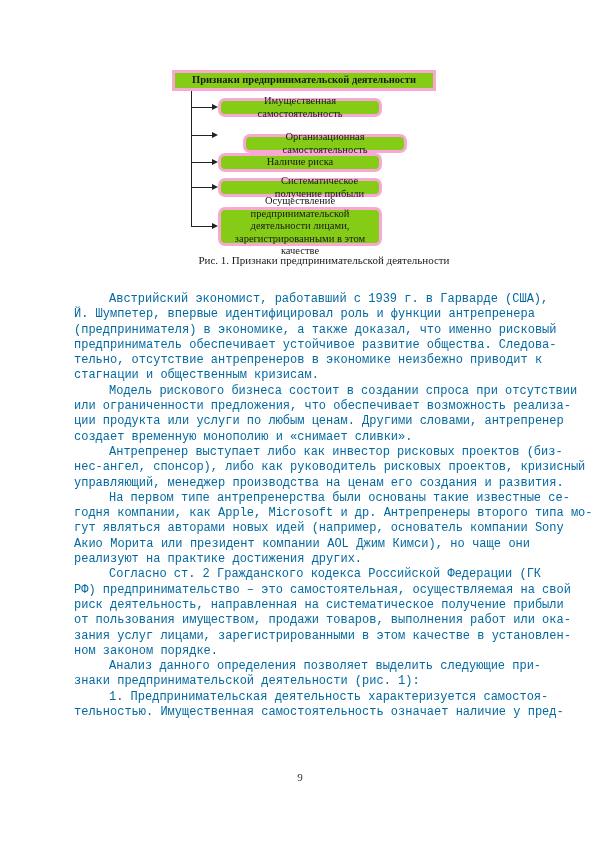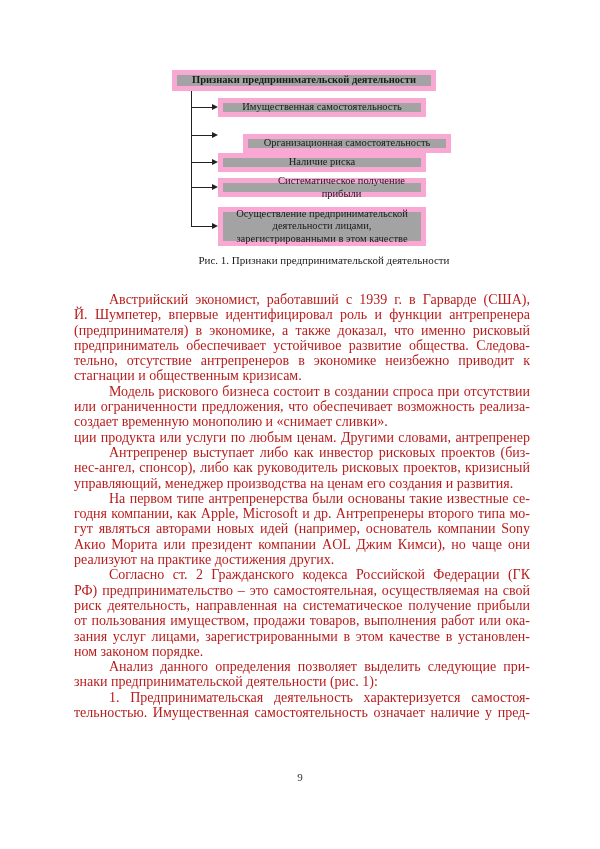--- a/index.html
+++ b/index.html
@@ -23,40 +23,41 @@
   }
 
   
   .diagram {
     position: absolute;
     left: 0; top: 0;
     width: 600px; height: 260px;
   }
   .box {
     position: absolute;
-    border: 5px solid #f9a8d4;
-    background: #a3a3a3;
+    border: 3px solid #f9a8d4;
+    background: #84cc16;
     box-sizing: border-box;
     display: flex;
     align-items: center;
     justify-content: center;
     text-align: center;
     font-size: 10.5px;
     line-height: 12.5px;
     color: #1a1a1a;
   }
   .box.root {
     left: 172px; top: 70px;
     width: 264px; height: 21px;
     font-weight: bold;
     font-size: 10.5px;
   }
   .box.child {
     left: 218px;
-    width: 208px;
+    width: 164px;
+    border-radius: 7px;
   }
   .vline {
     position: absolute;
     left: 191px; top: 91px;
     width: 1px; height: 136px;
     background: #222;
   }
   .hline {
     position: absolute;
     left: 191px;
@@ -81,24 +82,25 @@
     line-height: 14px;
     color: #1a1a1a;
     padding-left: 24px;
   }
 
   
   .text {
     position: absolute;
     left: 74px; top: 292px;
     width: 456px;
-    font-size: 14px;
+    font-size: 12px;
     line-height: 15.3px;
     text-align: justify;
-    color: #b91c1c;
+    color: #0369a1;
+    font-family: Liberation Mono, monospace;
   }
   .line {
     display: block;
     text-align: justify;
     text-align-last: justify;
     white-space: nowrap;
   }
   .line.last {
     text-align-last: left;
   }
@@ -169,22 +171,22 @@
       <span class="line">Й. Шумпетер, впервые идентифицировал роль и функции антрепренера</span>
       <span class="line">(предпринимателя) в экономике, а также доказал, что именно рисковый</span>
       <span class="line">предприниматель обеспечивает устойчивое развитие общества. Следова-</span>
       <span class="line">тельно, отсутствие антрепренеров в экономике неизбежно приводит к</span>
       <span class="line last">стагнации и общественным кризисам.</span>
     </div>
 
     <div>
       <span class="line indent">Модель рискового бизнеса состоит в создании спроса при отсутствии</span>
       <span class="line">или ограниченности предложения, что обеспечивает возможность реализа-</span>
+      <span class="line">ции продукта или услуги по любым ценам. Другими словами, антрепренер</span>
       <span class="line last">создает временную монополию и «снимает сливки».</span>
-      <span class="line">ции продукта или услуги по любым ценам. Другими словами, антрепренер</span>
     </div>
 
     <div>
       <span class="line indent">Антрепренер выступает либо как инвестор рисковых проектов (биз-</span>
       <span class="line">нес-ангел, спонсор), либо как руководитель рисковых проектов, кризисный</span>
       <span class="line last">управляющий, менеджер производства на ценам его создания и развития.</span>
     </div>
 
     <div>
       <span class="line indent">На первом типе антрепренерства были основаны такие известные се-</span>

